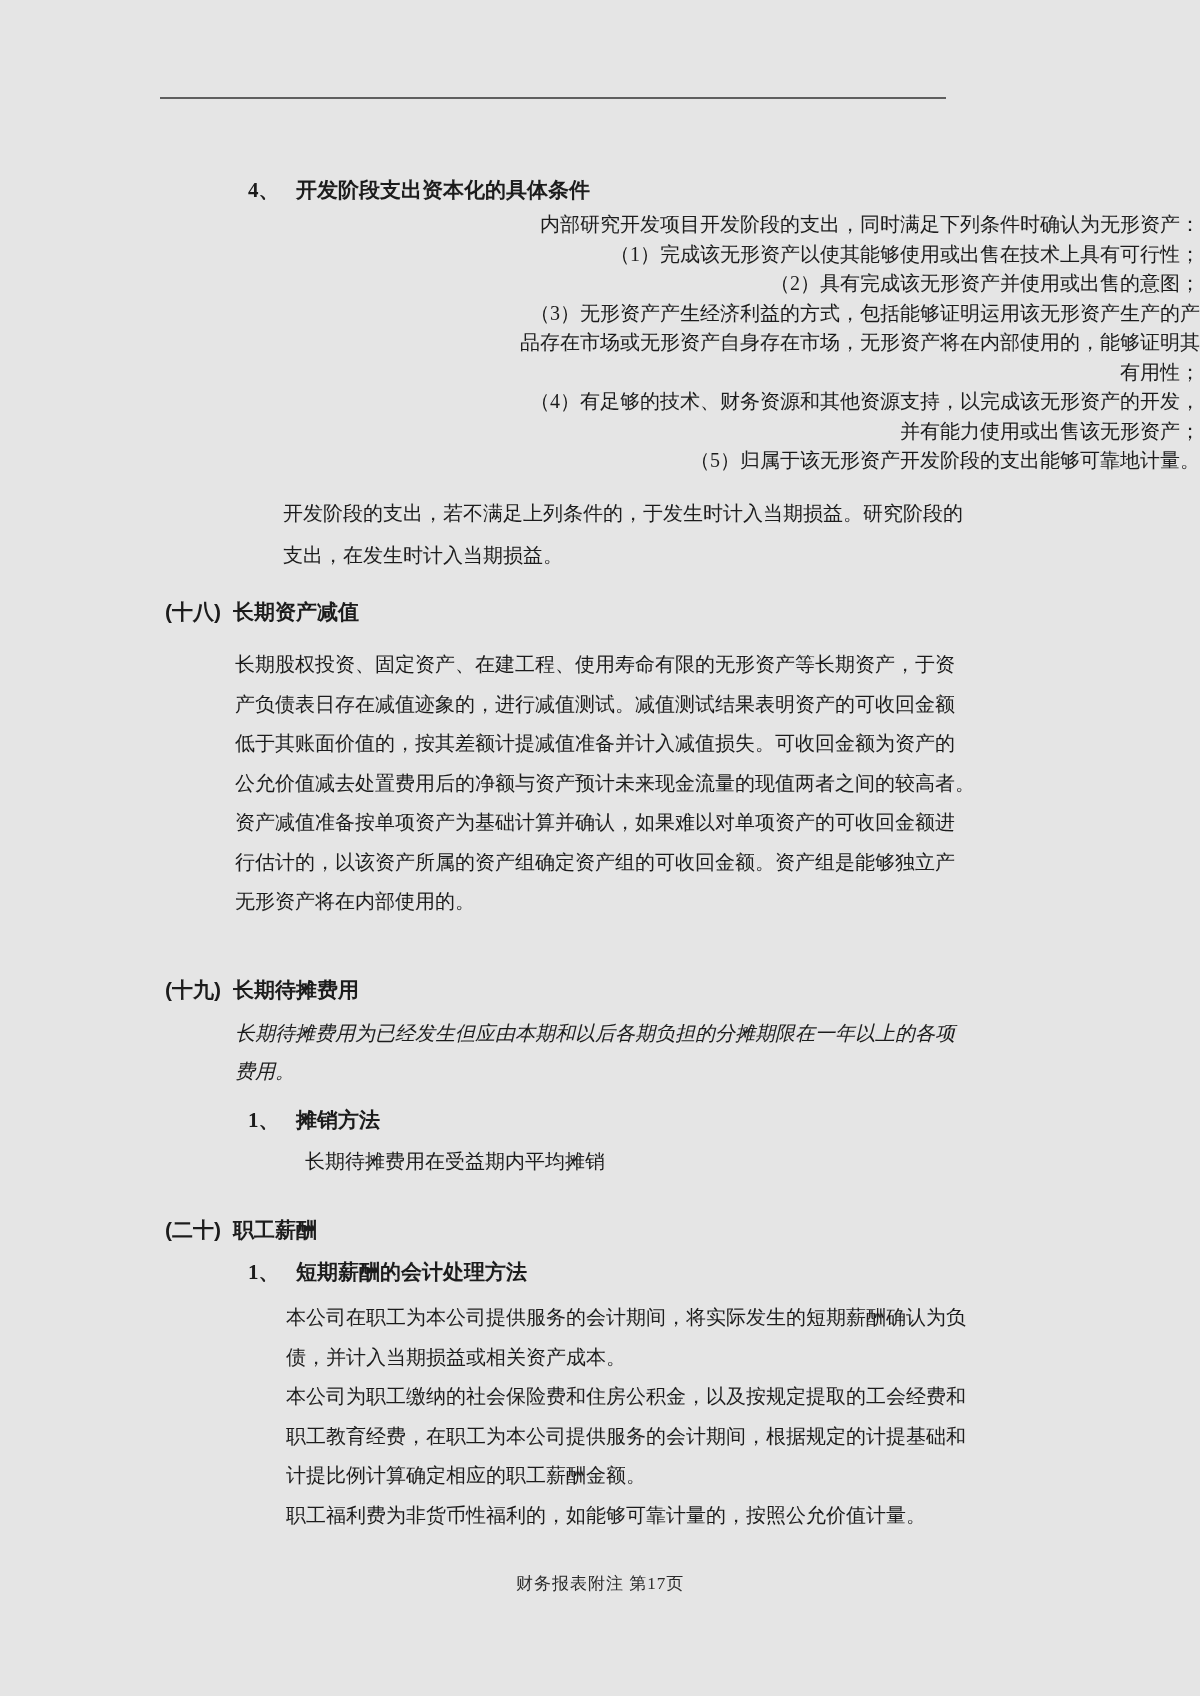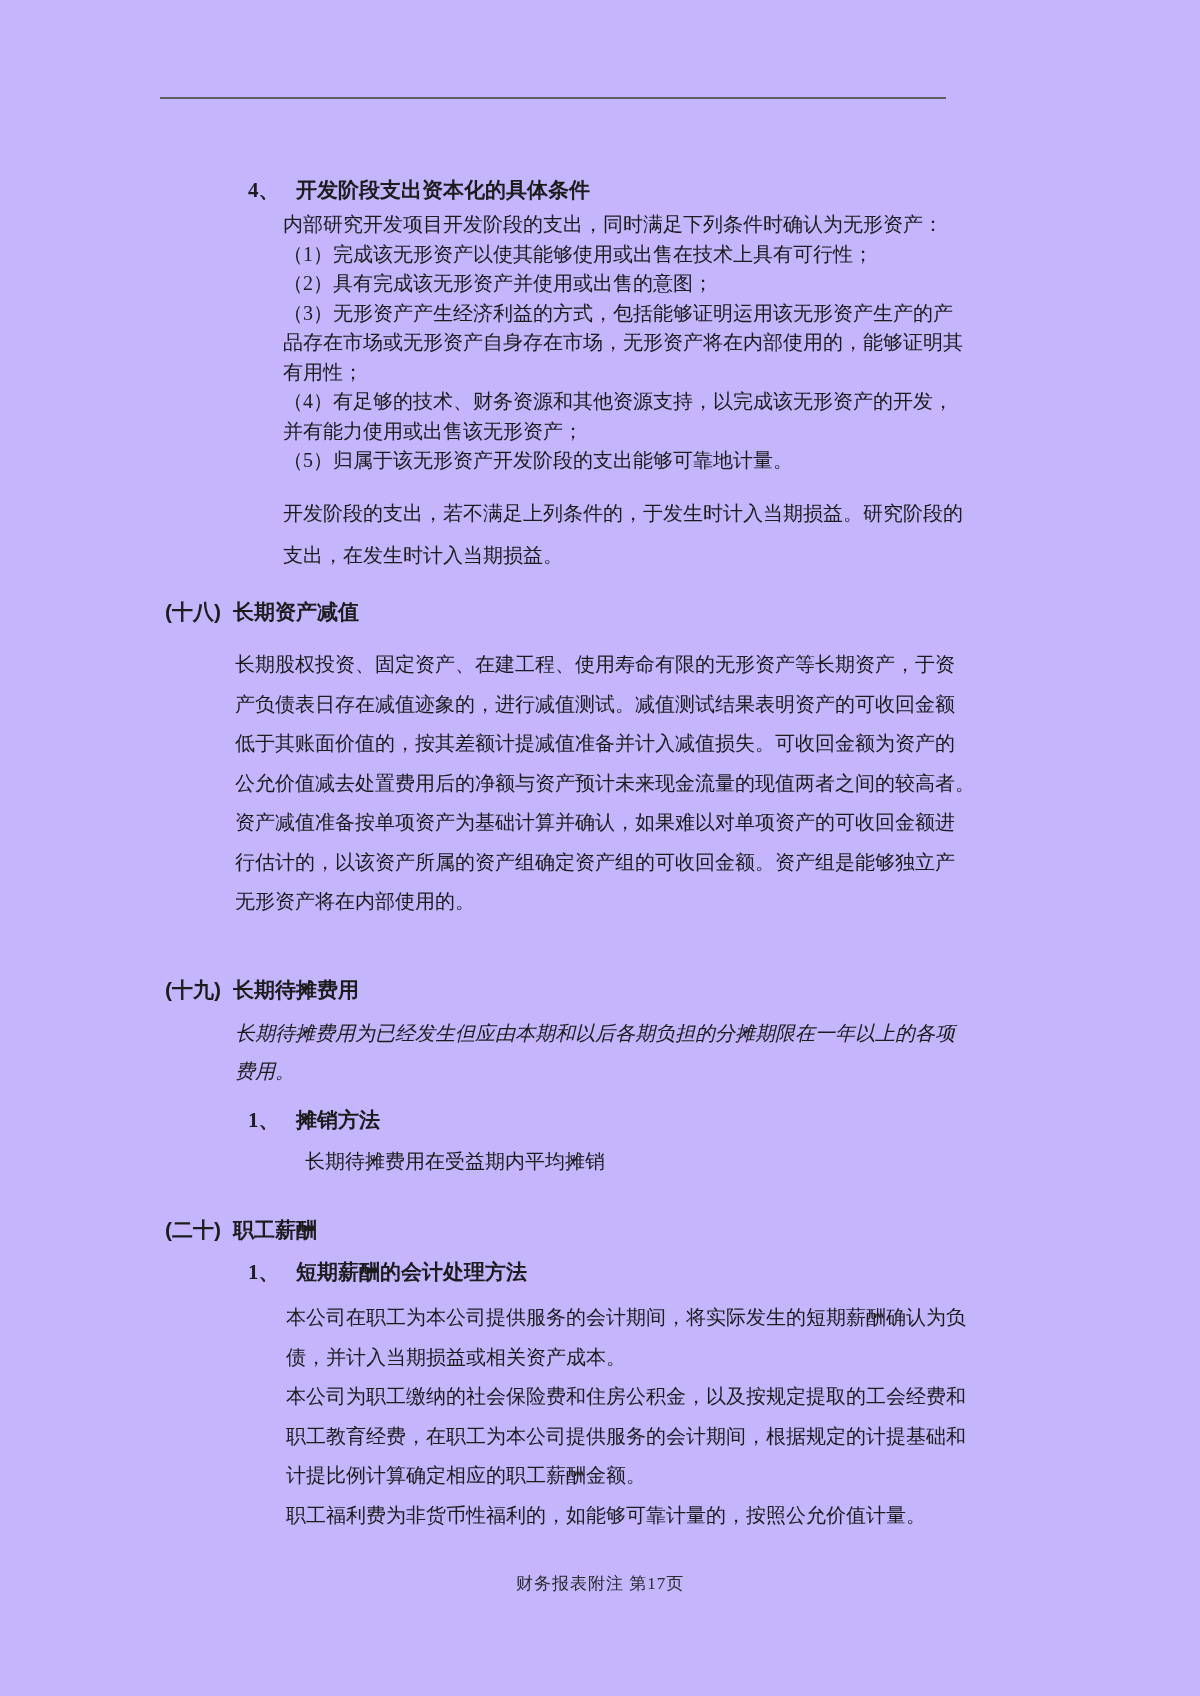--- a/index.html
+++ b/index.html
@@ -4,21 +4,21 @@
 <style>
   html, body {
     margin: 0;
     padding: 0;
     background: #ffffff;
   }
   .page {
     position: relative;
     width: 1200px;
     height: 1696px;
-    background: #c4b5fd;
+    background: #e5e5e5;
     color: #1c1c1c;
     font-family: "Liberation Serif", "DejaVu Serif", serif;
     font-size: 20px;
     overflow: hidden;
   }
   .top-rule {
     position: absolute;
     top: 97px;
     left: 160px;
     width: 786px;
@@ -40,21 +40,21 @@
     font-size: 21px;
     line-height: 28px;
     white-space: nowrap;
   }
   .heading-l1 { padding-left: 165px; }
   .heading-l1 .h-num { width: 68px; font-family: Liberation Sans, sans-serif; }
   .heading-l2 { padding-left: 248px; }
   .heading-l2 .h-num { width: 48px; font-family: "Liberation Serif", serif; }
 
   .tight-lines { padding-left: 283px; margin-top: 6px; }
-  .tight-lines .ln { line-height: 29.5px; white-space: nowrap; }
+  .tight-lines .ln { line-height: 29.5px; white-space: nowrap; text-align: right; }
 
   .loose { margin-top: 16px; }
   .loose .ln { line-height: 42px; white-space: nowrap; }
   .indent-283 { padding-left: 283px; }
   .indent-235 { padding-left: 235px; }
   .indent-286 { padding-left: 286px; }
   .indent-305 { padding-left: 305px; }
 
   .para-18 { margin-top: 20px; font-family: Liberation Mono, monospace; }
   .para-18 .ln { line-height: 39.5px; white-space: nowrap; }

